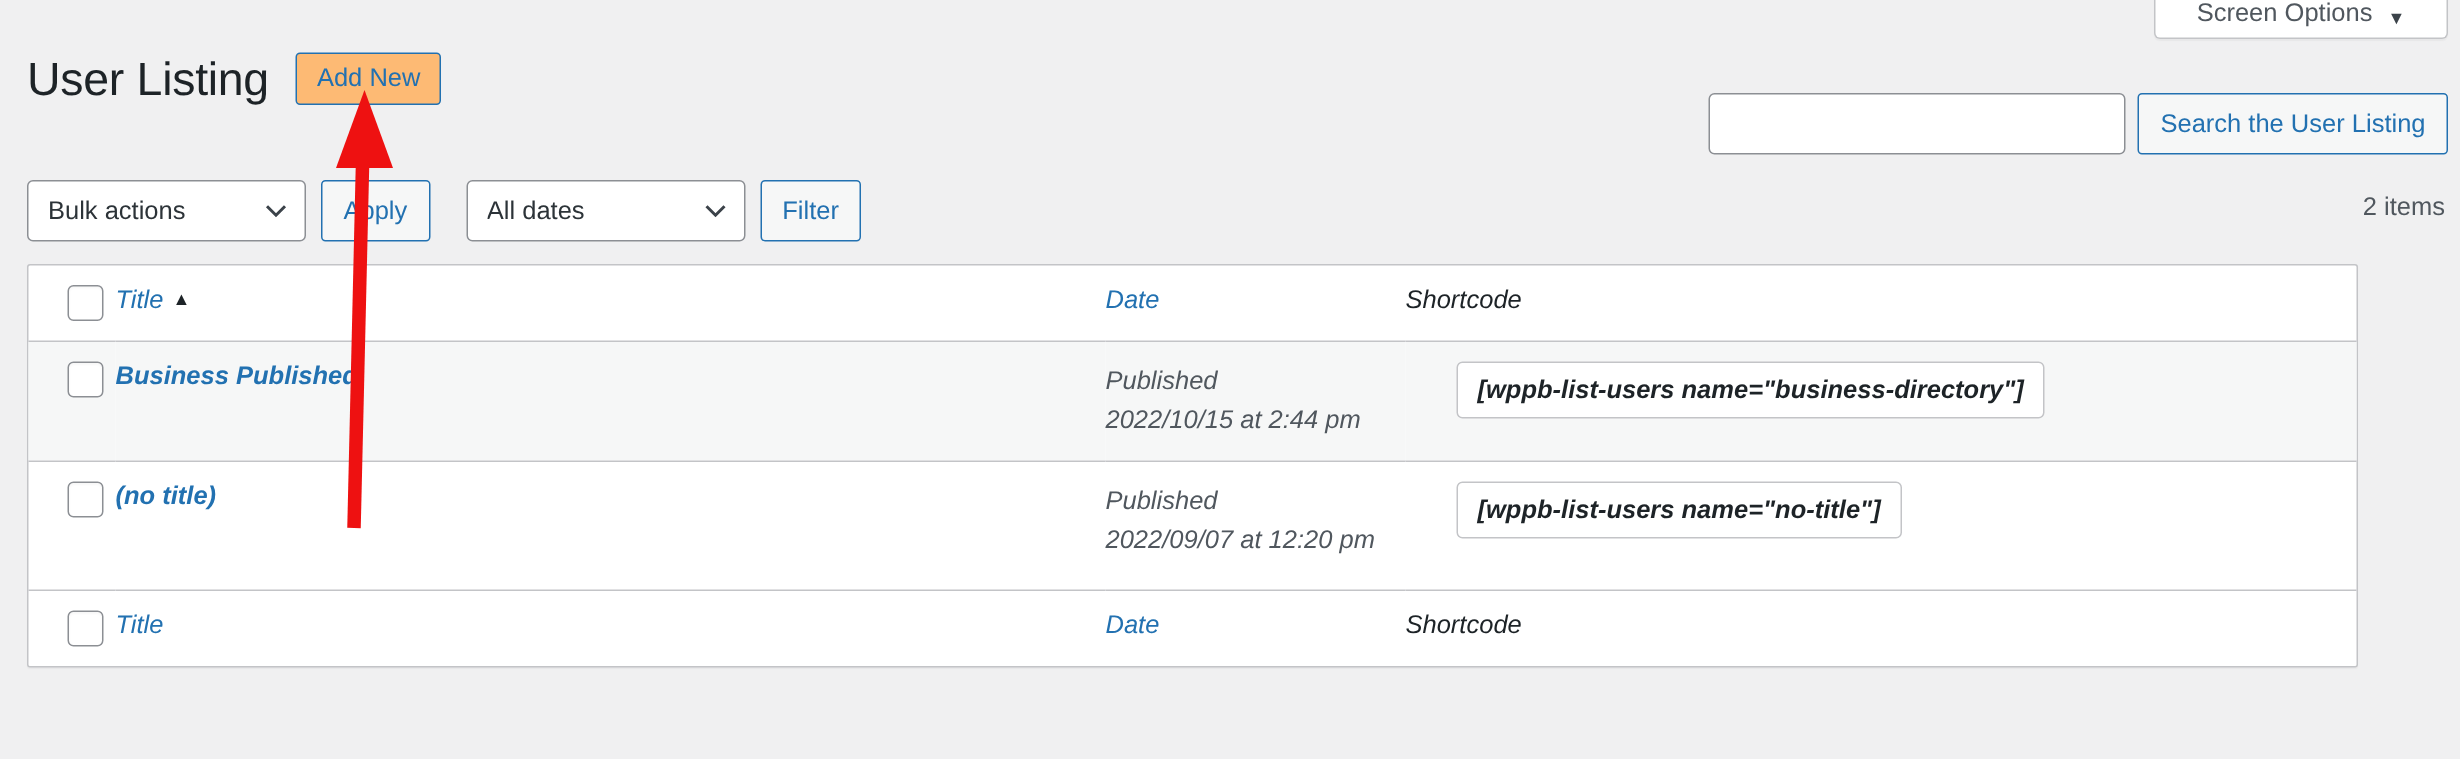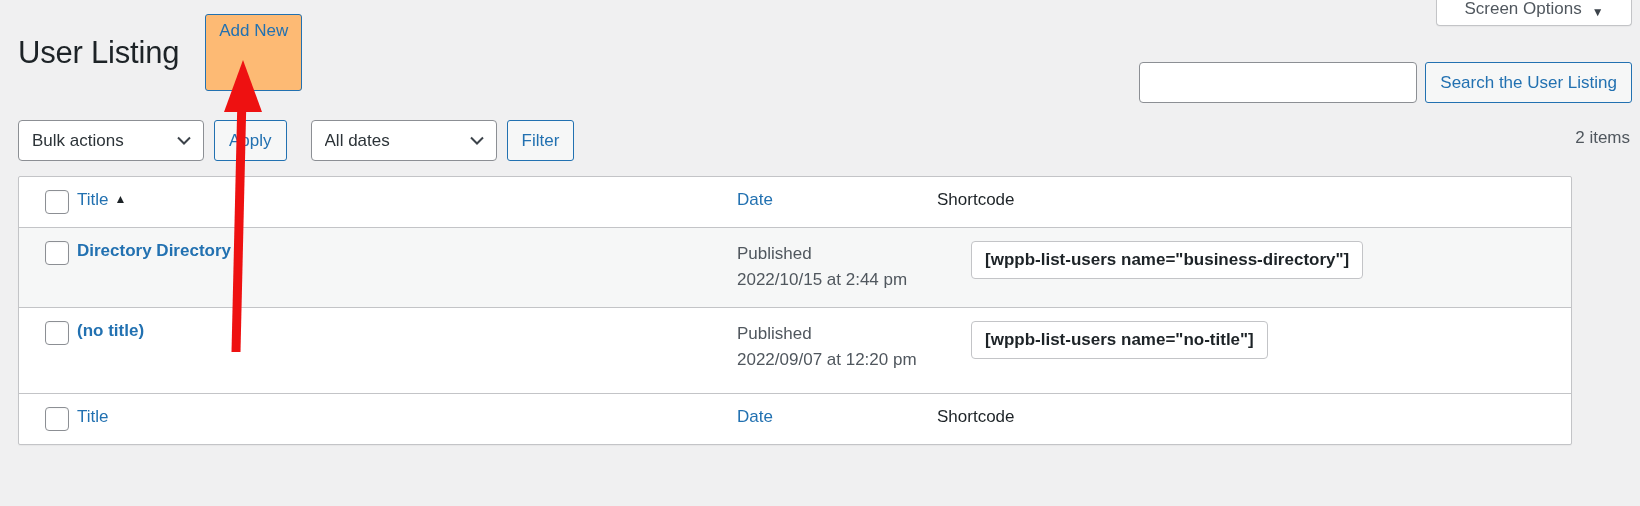--- a/index.html
+++ b/index.html
@@ -22,21 +22,21 @@
     display: flex; align-items: flex-end; justify-content: center;
     padding: 0 12px 6px 12px;
     color: #50575e; font-size: 17px;
     box-shadow: 0 1px 1px rgba(0,0,0,.04);
   }
   .screen-options-btn .caret { margin-left: 10px; font-size: 12px; color: #3c434a; }
 
   
   .title-row {
     position: absolute; left: 18px; top: 14px;
-    display: flex;  gap: 8px;
+    display: flex; align-items: center;
   }
   .page-title {
     font-size: 31px; font-weight: 400; color: #1d2327;
     line-height: 1.15; letter-spacing: -0.2px;
   }
   .add-new-btn {
     margin-left: 18px;
     font-size: 17px; color: #2271b1;
     background: #fdba74;
     border: 1px solid #2271b1; border-radius: 3px;
@@ -105,20 +105,21 @@
 
   
   .wp-table {
     position: absolute; left: 18px; top: 176px;
     width: 1554px;
     border: 1px solid #c3c4c7;
     border-radius: 2px;
     background: #fff;
     border-collapse: collapse;
     box-shadow: 0 1px 1px rgba(0,0,0,.04);
+    font-style: italic;
   }
   .wp-table table { width: 100%; border-collapse: collapse; table-layout: fixed; }
   .wp-table th, .wp-table td {
     text-align: left; vertical-align: top;
     padding: 13px 10px 13px 0;
     font-size: 17px; font-weight: 400;
   }
   .col-cb    { width: 58px; padding-left: 26px !important; }
   .col-title { width: 660px; }
   .col-date  { width: 200px; }
@@ -230,21 +231,21 @@
             <span>Shortcode</span>
           </th>
         </tr>
       </thead>
       <tbody>
         <tr class="row-alt">
           <td class="col-cb">
             <span class="cb-box"></span>
           </td>
           <td class="col-title">
-            <a class="row-title-link">Directory Directory</a>
+            <a class="row-title-link">Business Published</a>
           </td>
           <td class="col-date date-cell">
             <span class="date-status">Published</span>
             <span class="date-value">2022/10/15 at 2:44 pm</span>
           </td>
           <td class="col-short">
             <span class="shortcode-box">[wppb-list-users name="business-directory"]</span>
           </td>
         </tr>
         <tr class="row-main row-tall">

